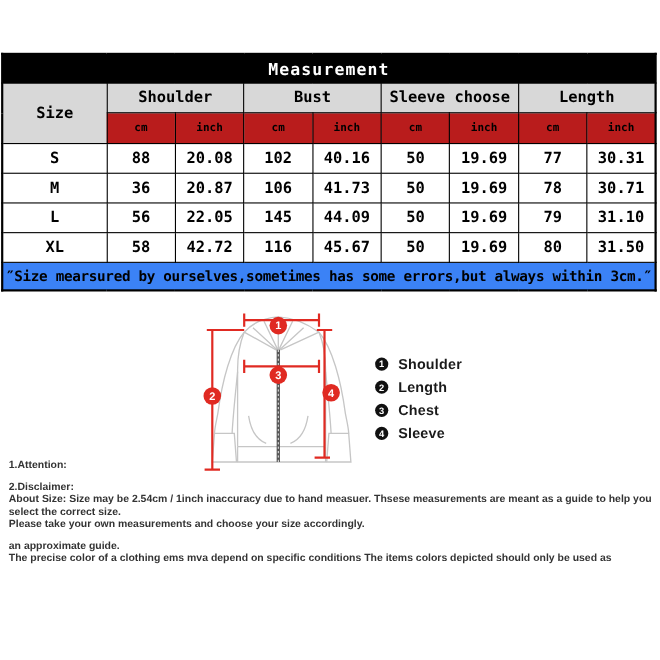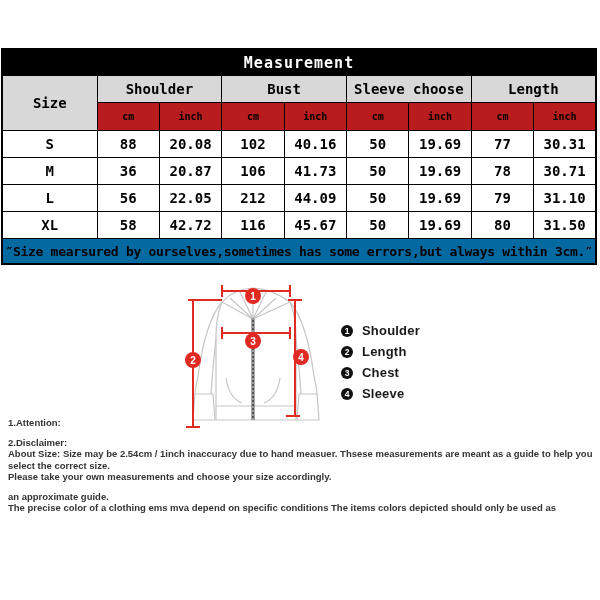--- a/index.html
+++ b/index.html
@@ -12,21 +12,21 @@
   table.size-table {
     border-collapse:collapse; width:100%; table-layout:fixed;
     font-family:"DejaVu Sans Mono", monospace; font-weight:bold; color:#000;
     border:2px solid #000;
   }
   table.size-table td, table.size-table th { border:1.5px solid #000; text-align:center; padding:0; vertical-align:middle; }
   .title-row td { background:#000; color:#fff; height:25px; font-size:15px; letter-spacing:1px; }
   .group-row th { background:#d8d8d8; height:26px; font-size:14px; font-weight:bold; }
   .unit-row th  { background:#b91c1c; height:27px; font-size:10px; font-weight:bold; }
   .data-row td  { height:26px; font-size:14px; background:#fff; }
-  .note-row td  { height:24px; font-size:13px; background:#0369a1; letter-spacing:-0.3px; }
+  .note-row td  { height:24px; font-size:13px; background:#3b82f6; letter-spacing:-0.3px; }
   col.c-size { width:95px; }
 
   
   .diagram-svg { position:absolute; left:166px; top:276px; width:178px; height:154px; }
 
   .legend { position:absolute; left:341px; top:320px; }
   .legend-item { display:flex; align-items:center; height:21px; }
   .legend-bullet {
     width:12px; height:12px; border-radius:50%; background:#111; color:#fff;
     font-size:8.5px; line-height:12px; text-align:center; font-weight:bold; flex:0 0 12px;
@@ -94,21 +94,21 @@
         <td>41.73</td>
         <td>50</td>
         <td>19.69</td>
         <td>78</td>
         <td>30.71</td>
       </tr>
       <tr class="data-row">
         <td>L</td>
         <td>56</td>
         <td>22.05</td>
-        <td>212</td>
+        <td>145</td>
         <td>44.09</td>
         <td>50</td>
         <td>19.69</td>
         <td>79</td>
         <td>31.10</td>
       </tr>
       <tr class="data-row">
         <td>XL</td>
         <td>58</td>
         <td>42.72</td>

